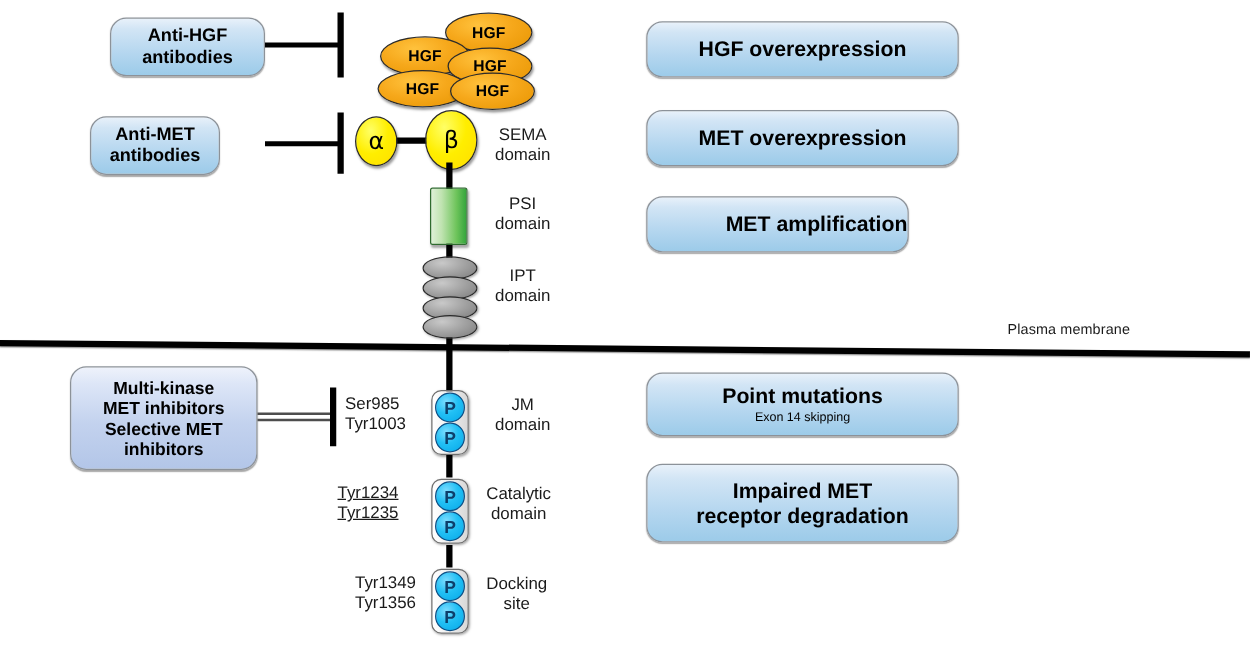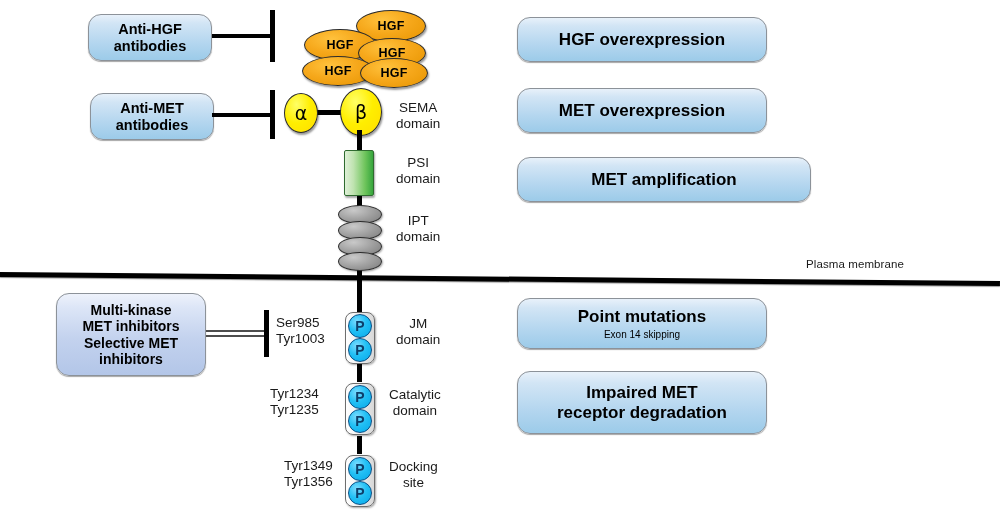--- a/index.html
+++ b/index.html
@@ -133,21 +133,21 @@
 </head>
 <body>
 
 <div id="stage">
 
   <div class="bluebox" style="left:88px;top:14px;width:124px;height:47px;font-size:14.5px;">
     <span>Anti-HGF</span>
     <span>antibodies</span>
   </div>
 
-  <div class="bluebox" style="left:90px;top:93px;width:124px;height:47px;font-size:14.5px;">
+  <div class="bluebox" style="left:72px;top:93px;width:104px;height:47px;font-size:14.5px;">
     <span>Anti-MET</span>
     <span>antibodies</span>
   </div>
 
   <div class="bluebox lilac" style="left:56px;top:293px;width:150px;height:83px;font-size:14px;">
     <span>Multi-kinase</span>
     <span>MET inhibitors</span>
     <span>Selective MET</span>
     <span>inhibitors</span>
   </div>
@@ -220,21 +220,21 @@
   <div class="pbox" style="left:345px;top:455px;width:30px;height:52px;">
     <div class="pcircle">P</div>
     <div class="pcircle">P</div>
   </div>
 
   <div class="reslabel" style="left:276px;top:315px;">
     <div>Ser985</div>
     <div>Tyr1003</div>
   </div>
 
-  <div class="reslabel" style="left:270px;top:386px;">
+  <div class="reslabel" style="left:270px;top:386px;text-decoration:underline;">
     <div>Tyr1234</div>
     <div>Tyr1235</div>
   </div>
 
   <div class="reslabel" style="left:284px;top:458px;">
     <div>Tyr1349</div>
     <div>Tyr1356</div>
   </div>
 
   <div class="dlabel" style="left:396px;top:100px;">
@@ -268,21 +268,21 @@
   </div>
 
   <div class="bluebox" style="left:517px;top:17px;width:250px;height:45px;font-size:17px;">
     <span>HGF overexpression</span>
   </div>
 
   <div class="bluebox" style="left:517px;top:88px;width:250px;height:45px;font-size:17px;">
     <span>MET overexpression</span>
   </div>
 
-  <div class="bluebox" style="left:517px;top:157px;width:294px;height:45px;font-size:17px;">
+  <div class="bluebox" style="left:517px;top:157px;width:210px;height:45px;font-size:17px;align-items:flex-end;">
     <span>MET amplification</span>
   </div>
 
   <div class="bluebox" style="left:517px;top:298px;width:250px;height:51px;font-size:17px;">
     <span>Point mutations</span>
     <span class="sub" style="font-size:10px;margin-top:2px;">Exon 14 skipping</span>
   </div>
 
   <div class="bluebox" style="left:517px;top:371px;width:250px;height:63px;font-size:17px;white-space:pre-line;">
     <span>Impaired MET

